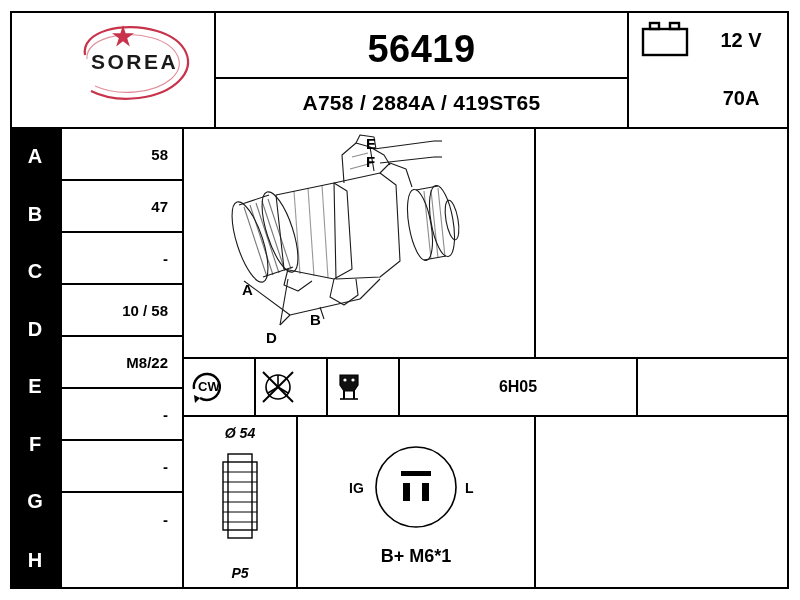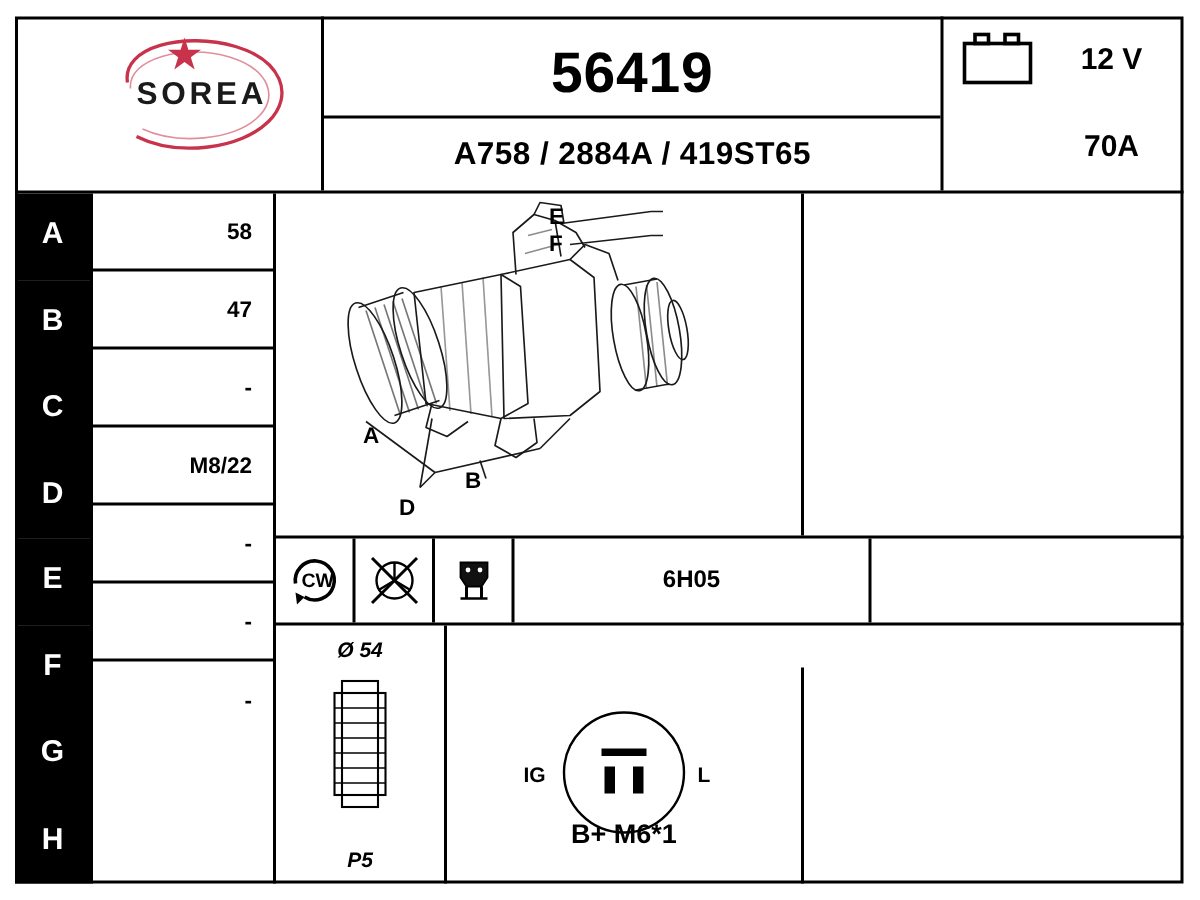--- a/index.html
+++ b/index.html
@@ -206,26 +206,25 @@
     position: absolute;
     left: 0;
     top: 230px;
     right: 0;
     height: 57.5px;
     box-sizing: border-box;
     border-bottom: 2px solid #000;
     display: flex;
   }
   .icon-cell {
-    width: 53px;
-    box-sizing: border-box;
-    border-right: 2px solid #000;
-    display: flex;
-    align-items: center;
-    justify-content: center;
+    width: 72px;
+    box-sizing: border-box;
+    border-right: 2px solid #000;
+    display: flex;
+    align-items: center;
   }
   .code-cell {
     width: 238px;
     box-sizing: border-box;
     border-right: 2px solid #000;
     display: flex;
     align-items: center;
     justify-content: center;
     font-size: 16px;
     font-weight: bold;
@@ -268,21 +267,20 @@
     position: absolute;
     left: 50%;
     transform: translateX(-50%);
     top: 33px;
   }
   .terminal-cell {
     width: 238px;
     box-sizing: border-box;
     border-right: 2px solid #000;
     position: relative;
-    margin-top: 28px;
   }
   .terminal-svg {
     position: absolute;
     left: 50%;
     transform: translateX(-50%);
     top: 18px;
   }
   .terminal-bottom {
     position: absolute;
     bottom: 22px;
@@ -353,20 +351,21 @@
       <div class="letter-cell">E</div>
       <div class="letter-cell">F</div>
       <div class="letter-cell">G</div>
       <div class="letter-cell last">H</div>
     </div>
 
     <div class="value-col">
       <div class="value-cell">58</div>
       <div class="value-cell">47</div>
       <div class="value-cell">-</div>
+      <div class="value-cell">10 / 58</div>
       <div class="value-cell">M8/22</div>
       <div class="value-cell">-</div>
       <div class="value-cell">-</div>
       <div class="value-cell last">-</div>
     </div>
 
     <div class="right-area">
 
       <div class="drawing-block">
         <div class="drawing-inner-border"></div>

